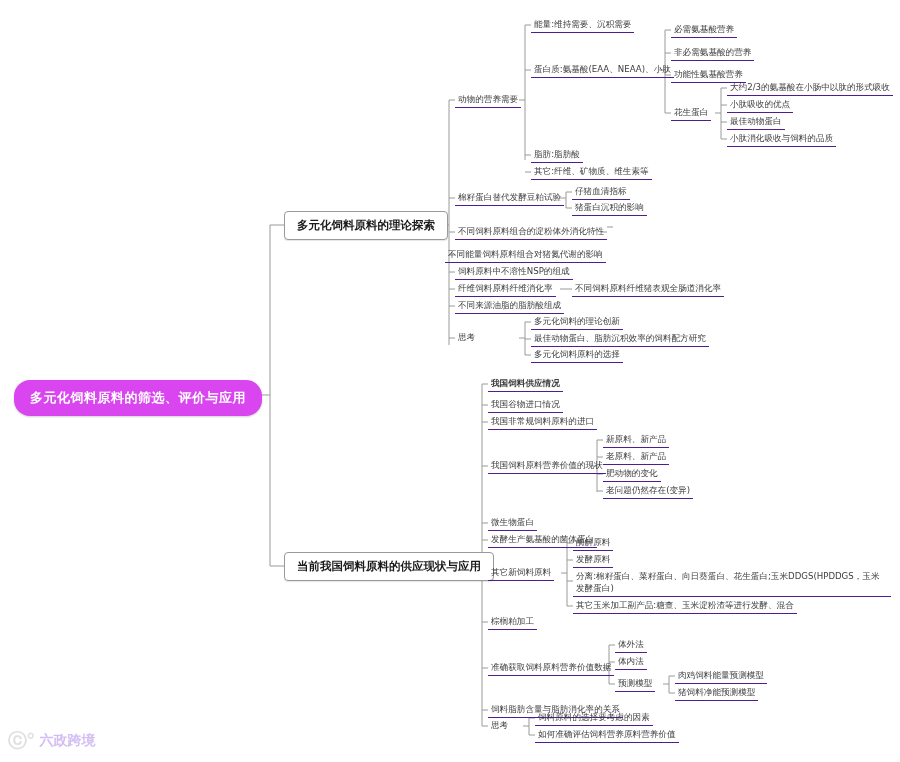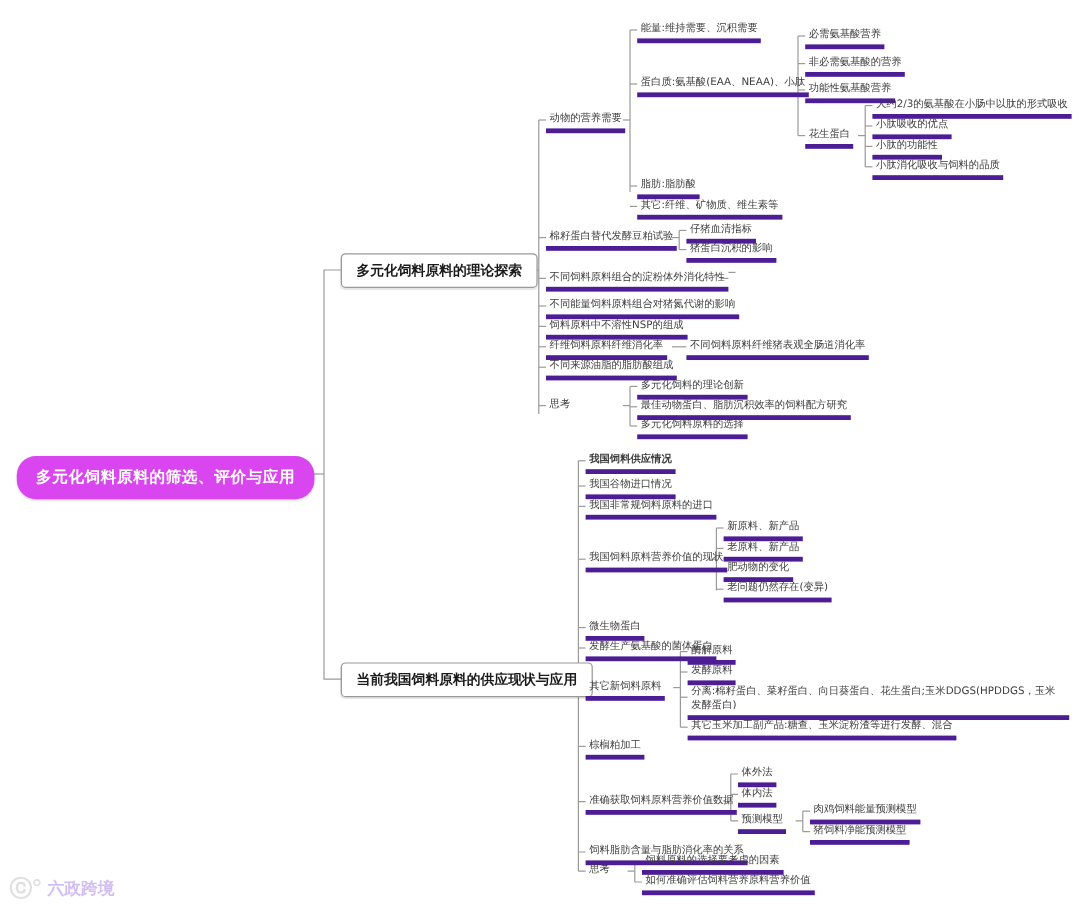--- a/index.html
+++ b/index.html
@@ -38,21 +38,21 @@
     padding:6px 12px;
     box-shadow:0 1px 1px rgba(0,0,0,.10);
   }
 
   
   .leaf{
     color:#3d3d3d;
     font-size:8.6px;
     line-height:12px;
     padding:1px 3px 2px 3px;
-    border-bottom:4px solid #4c1d95;
+    border-bottom:1px solid #4c1d95;
   }
   .leaf.nb{border-bottom:none;}
   .leaf.wrap{white-space:normal;}
 
   
   .watermark{
     position:absolute;left:8px;top:728px;
     display:flex;align-items:center;gap:5px;
     opacity:.30;
   }
@@ -180,33 +180,33 @@
   <div class="node leaf" style="left:531px;top:17px;">能量:维持需要、沉积需要</div>
   <div class="node leaf" style="left:531px;top:62px;">蛋白质:氨基酸(EAA、NEAA)、小肽</div>
 
   <div class="node leaf" style="left:671px;top:22px;">必需氨基酸营养</div>
   <div class="node leaf" style="left:671px;top:45px;">非必需氨基酸的营养</div>
   <div class="node leaf" style="left:671px;top:67px;">功能性氨基酸营养</div>
   <div class="node leaf" style="left:671px;top:105px;">花生蛋白</div>
 
   <div class="node leaf" style="left:727px;top:80px;">大约2/3的氨基酸在小肠中以肽的形式吸收</div>
   <div class="node leaf" style="left:727px;top:97px;">小肽吸收的优点</div>
-  <div class="node leaf" style="left:727px;top:114px;">小肽的功能性</div>
+  <div class="node leaf" style="left:727px;top:114px;">最佳动物蛋白</div>
   <div class="node leaf" style="left:727px;top:131px;">小肽消化吸收与饲料的品质</div>
 
   <div class="node leaf" style="left:531px;top:147px;">脂肪:脂肪酸</div>
   <div class="node leaf" style="left:531px;top:164px;">其它:纤维、矿物质、维生素等</div>
 
   <div class="node leaf" style="left:455px;top:190px;">棉籽蛋白替代发酵豆粕试验</div>
   <div class="node leaf" style="left:572px;top:184px;">仔猪血清指标</div>
   <div class="node leaf" style="left:572px;top:200px;">猪蛋白沉积的影响</div>
 
   <div class="node leaf" style="left:455px;top:224px;">不同饲料原料组合的淀粉体外消化特性</div>
 
-  <div class="node leaf" style="left:455px;top:247px;text-align:center;">不同能量饲料原料组合对猪氮代谢的影响</div>
+  <div class="node leaf" style="left:445px;top:247px;text-align:center;">不同能量饲料原料组合对猪氮代谢的影响</div>
   <div class="node leaf" style="left:455px;top:264px;">饲料原料中不溶性NSP的组成</div>
   <div class="node leaf" style="left:455px;top:281px;">纤维饲料原料纤维消化率</div>
   <div class="node leaf" style="left:572px;top:281px;">不同饲料原料纤维猪表观全肠道消化率</div>
   <div class="node leaf" style="left:455px;top:298px;">不同来源油脂的脂肪酸组成</div>
 
   <div class="node leaf nb" style="left:455px;top:330px;">思考</div>
   <div class="node leaf" style="left:531px;top:314px;">多元化饲料的理论创新</div>
   <div class="node leaf" style="left:531px;top:331px;">最佳动物蛋白、脂肪沉积效率的饲料配方研究</div>
   <div class="node leaf" style="left:531px;top:347px;">多元化饲料原料的选择</div>
 

